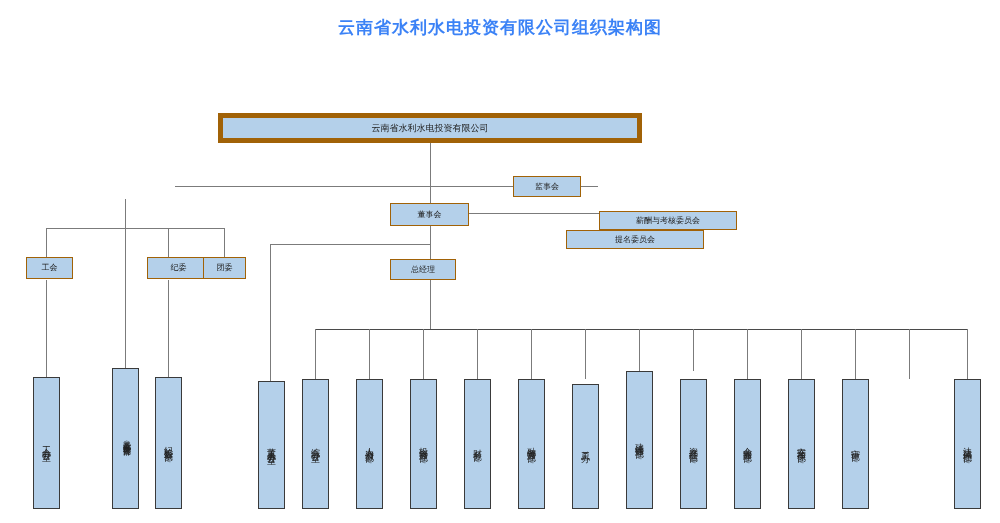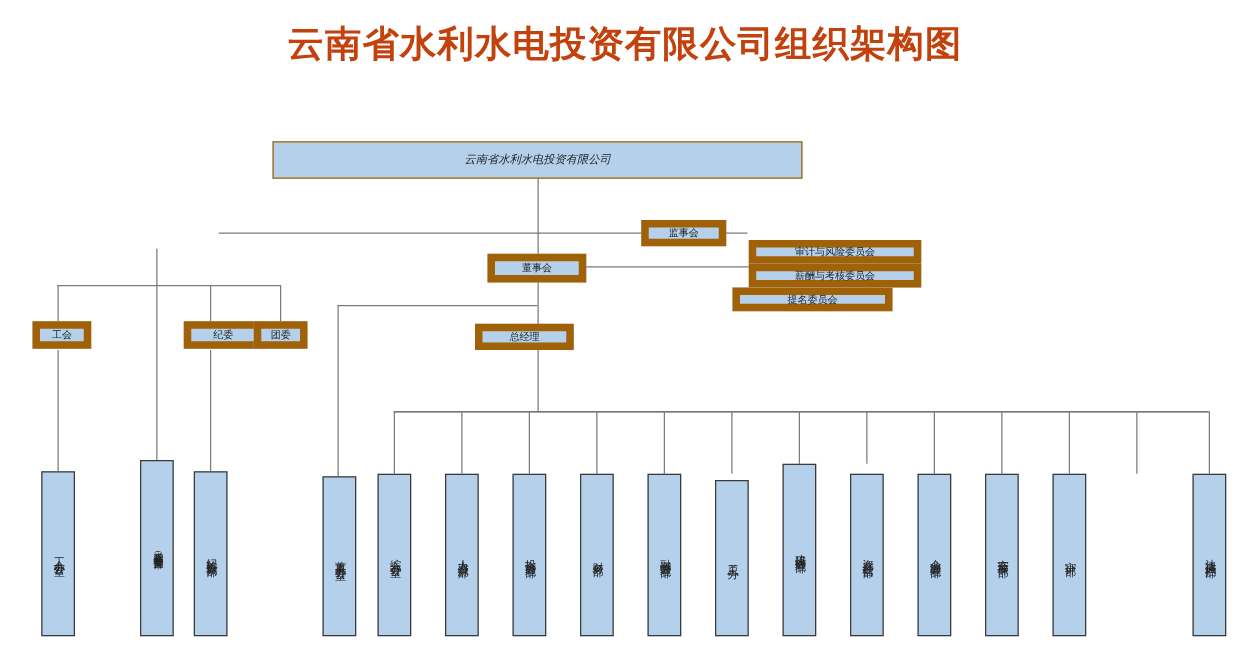--- a/index.html
+++ b/index.html
@@ -7,31 +7,31 @@
     width:1000px;height:523px;
     background:#ffffff;
     font-family:"Liberation Sans","DejaVu Sans",sans-serif;
     overflow:hidden;
   }
   #chart-root{position:relative;width:1000px;height:523px;}
 
   .title{
     position:absolute;left:0;top:16px;width:1000px;
     text-align:center;
-    font-size:29px;font-weight:bold;color:#c2410c;
+    font-size:17px;font-weight:bold;color:#3b82f6;
     letter-spacing:1px;
     font-family:"DejaVu Sans","Liberation Sans",sans-serif;
   }
 
   
   .node{
     position:absolute;
     box-sizing:border-box;
     background:#b4d0ea;
-    border:6px solid #a16207;
+    border:1px solid #a16207;
     display:flex;align-items:center;justify-content:center;
     color:#222;
     font-family:"DejaVu Sans","Liberation Sans",sans-serif;
     z-index:3;
   }
   .node .lbl{
     display:block;
     text-align:center;
     line-height:1.18;
     white-space:nowrap;
@@ -45,21 +45,21 @@
   .node.v .lbl{
     writing-mode:vertical-rl;
     text-orientation:upright;
     font-size:9px;
     line-height:1.35;
     letter-spacing:1.5px;
     white-space:normal;
     max-height:100%;
   }
   .node.accent{ background:#72bdf5; border:1px solid #2f4a63; }
-  .node.thin{ border:1px solid #a16207;font-style:italic; }
+  .node.thin{ border:5px solid #a16207; }
 
   
   .ln{position:absolute;background:#7b7b7b;z-index:1;}
   .lnv{width:1px;}
   .lnh{height:1px;}
   .lnd{background:#4a4a4a;}
 </style>
 </head>
 <body>
 
@@ -100,31 +100,28 @@
 
 
   <div class="node h" style="left:513px;top:176px;width:68px;height:21px;">
     <span class="lbl">监事会</span>
   </div>
 
   <div class="node h" style="left:390px;top:203px;width:79px;height:23px;">
     <span class="lbl">董事会</span>
   </div>
 
-  <div class="node h" style="left:380px;top:259px;width:79px;height:21px;">
+  <div class="node h" style="left:390px;top:259px;width:66px;height:21px;">
     <span class="lbl">总经理</span>
   </div>
 
-  <div class="node h" style="left:599px;top:192px;width:138px;height:19px;">
-    <span class="lbl">审计与风险委员会</span>
-  </div>
   <div class="node h" style="left:599px;top:211px;width:138px;height:19px;justify-content:center;">
     <span class="lbl">薪酬与考核委员会</span>
   </div>
-  <div class="node h" style="left:586px;top:230px;width:128px;height:19px;">
+  <div class="node h" style="left:566px;top:230px;width:138px;height:19px;">
     <span class="lbl">提名委员会</span>
   </div>
 
   <div class="node h" style="left:26px;top:257px;width:47px;height:22px;align-items:center;">
     <span class="lbl">工会</span>
   </div>
   <div class="node h" style="left:147px;top:257px;width:63px;height:22px;">
     <span class="lbl">纪委</span>
   </div>
   <div class="node h" style="left:203px;top:257px;width:43px;height:22px;">

